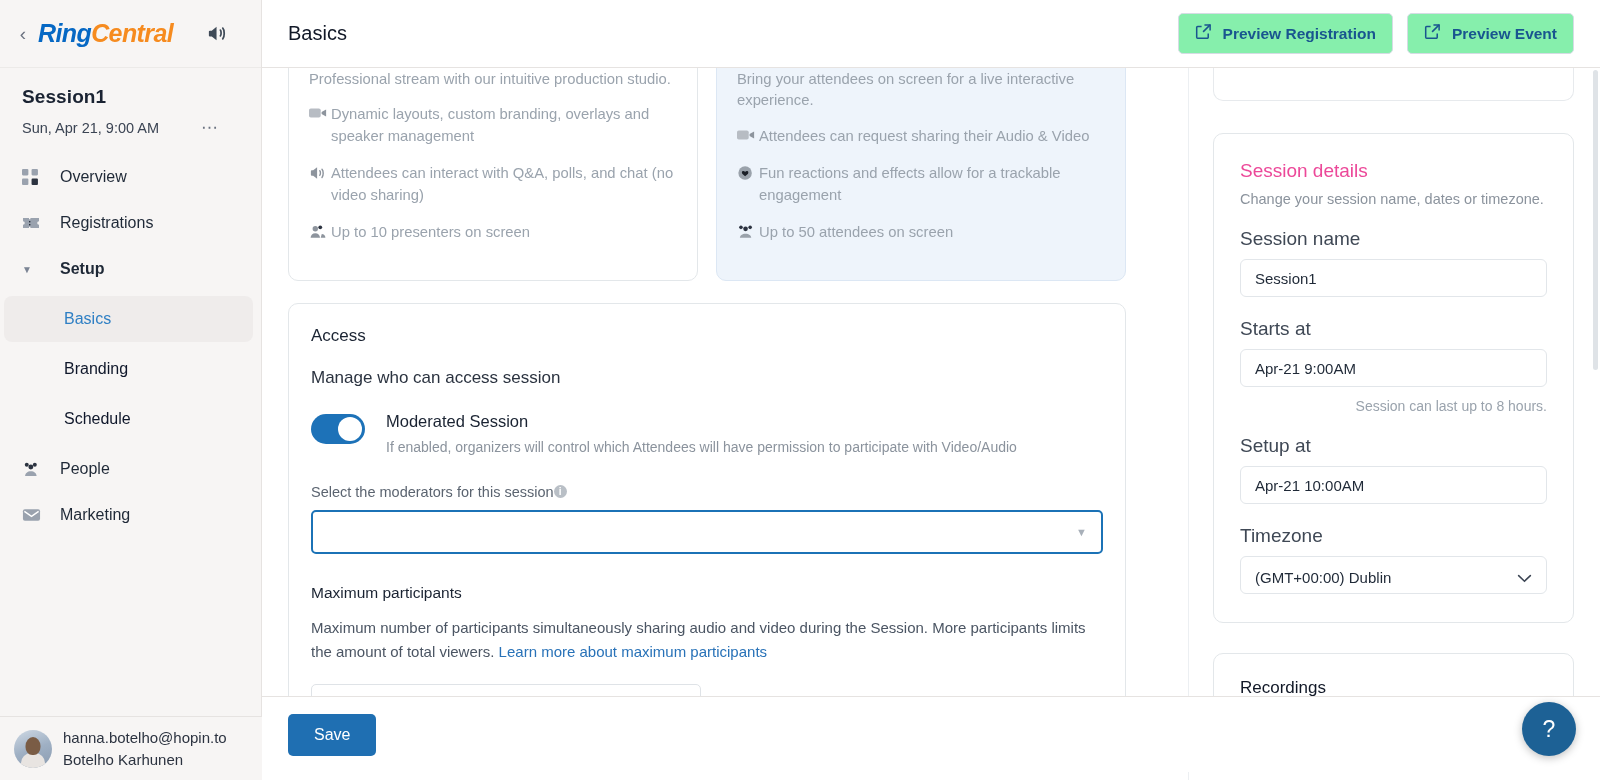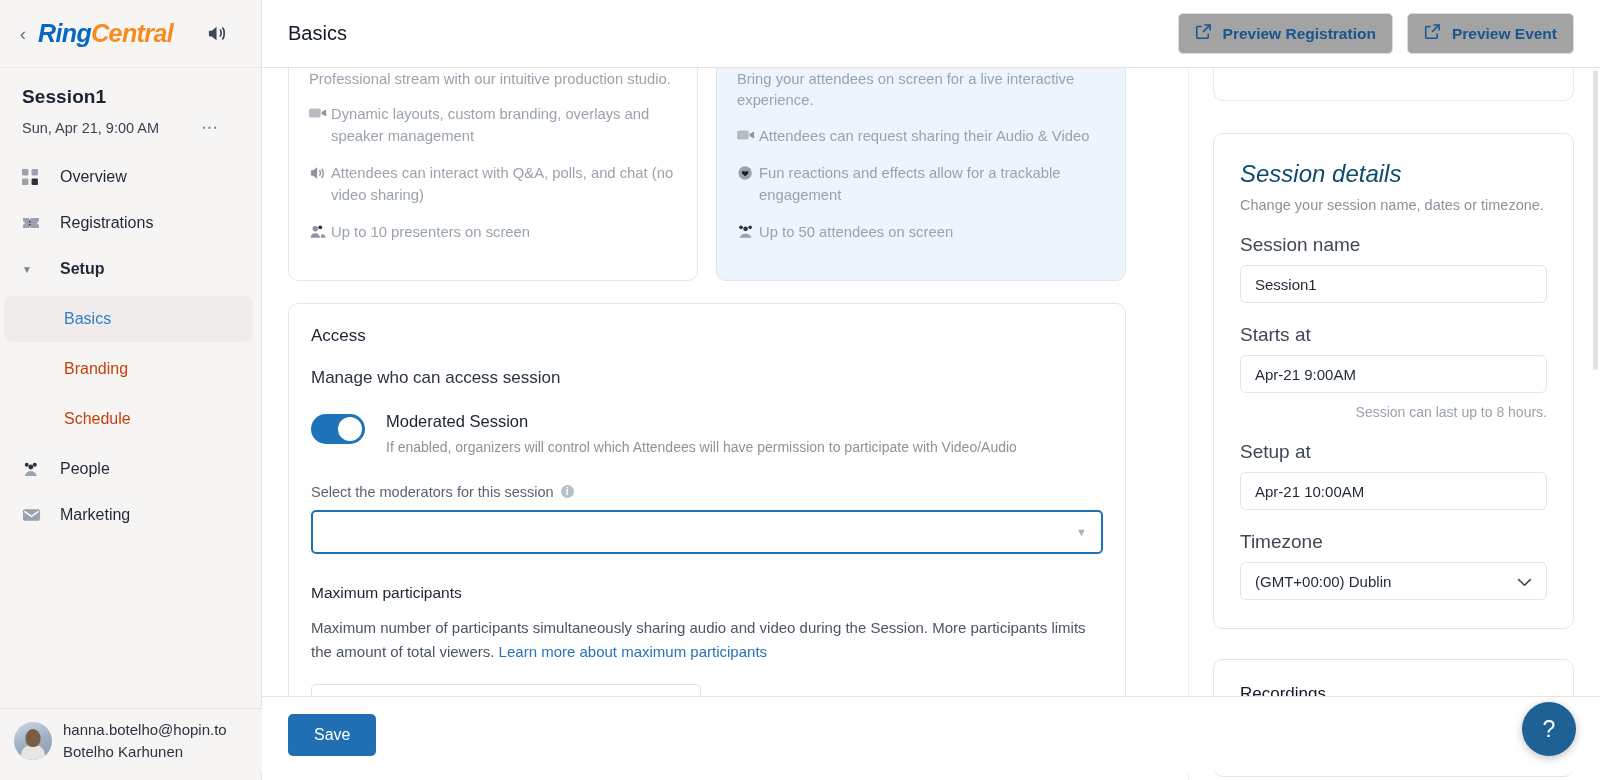--- a/index.html
+++ b/index.html
@@ -58,28 +58,28 @@
     display: flex; align-items: center;
     height: 46px; padding-left: 22px; cursor: pointer;
     font-size: 16px; color: #1f2937; position: relative;
   }
   .nav-item .ico { width: 24px; display: flex; align-items: center; color: #7b8494; }
   .nav-item .lbl { margin-left: 14px; }
   .nav-item.bold .lbl { font-weight: bold; }
   .nav-sub {
     display: flex; align-items: center;
     height: 46px; padding-left: 60px; cursor: pointer;
-    font-size: 16px; color: #c2410c; margin: 4px 8px 4px 4px;
+    font-size: 16px; color: #0f172a; margin: 4px 8px 4px 4px;
     border-radius: 8px;
   }
   .nav-sub.active { background: #efeceb; color: #2e7fc4; }
   .caret { font-size: 10px; color: #1f2937; }
 
   .sb-user {
-    position: absolute; bottom: 8px; left: 0; width: 262px;
+    position: absolute; bottom: 0; left: 0; width: 262px;
     border-top: 1px solid #e6e3e1;
     height: 64px;
     display: flex; align-items: center; padding: 0 14px;
     background: #f7f5f4;
   }
   .avatar {
     width: 38px; height: 38px; border-radius: 50%;
     background: linear-gradient(160deg,#cfd9e4 0%,#9fb0c4 50%,#8a9bb0 100%);
     position: relative; overflow: hidden; flex: 0 0 38px;
   }
@@ -104,21 +104,21 @@
   .topbar {
     height: 68px; flex: 0 0 68px; border-bottom: 1px solid #e6e3e1;
     display: flex; align-items: center; padding: 0 26px 0 26px;
     background: #fff;
   }
   .page-title { font-size: 20px; color: #111827; }
   .topbar-actions { margin-left: auto; display: flex; gap: 14px; }
   .btn-outline {
     display: flex; align-items: center; gap: 11px;
     border: 1px solid #d5dce4; border-radius: 5px;
-    padding: 9px 16px; background:#a3a3a3; cursor: pointer;
+    padding: 9px 16px; background:#86efac; cursor: pointer;
     color: #19558f; font-size: 15.5px; font-weight: bold;
   }
 
   .content {
     flex: 1; display: flex; overflow: hidden; position: relative;
     background: #fff;
   }
   .col-left {
     flex: 1; padding: 0 0 0 26px; position: relative; overflow: hidden;
   }
@@ -156,21 +156,21 @@
     position: relative; flex: 0 0 54px; cursor: pointer; margin-top: 2px;
   }
   .toggle .knob {
     position: absolute; right: 3px; top: 3px; width: 24px; height: 24px;
     border-radius: 50%; background: #fff;
   }
   .toggle-text { margin-left: 21px; }
   .toggle-label { font-size: 16.5px; color: #1a2332; }
   .toggle-desc { font-size: 14px; color: #8b939d; margin-top: 8px; }
 
-  .field-label-row { display: flex; align-items: center; gap: 7px; margin-top: 29px; }
+  .field-label-row { display: flex; align-items: center; margin-top: 29px; }
   .field-label { font-size: 14.5px; color: #5b6470; }
   .info-dot {
     width: 13px; height: 13px; border-radius: 50%; background: #b9bfc6;
     color: #fff; font-size: 10px; display:flex; align-items:center;
     justify-content:center; font-weight: bold; cursor: pointer;
   }
   .select-box {
     margin-top: 10px; height: 44px; border: 2px solid #1b72b6;
     border-radius: 5px; background: #fff; display: flex; align-items: center;
     padding: 0 14px; cursor: pointer;
@@ -189,32 +189,32 @@
     display: flex; align-items: center; padding: 0 16px;
     font-size: 15.5px; color: #1f2937;
   }
 
   
   .partial-card {
     height: 34px; border: 1px solid #e7eaed; border-top: none;
     border-radius: 0 0 10px 10px; background: #fff; margin-top: -1px;
   }
   .details-card { margin-top: 32px; padding: 26px 26px 28px 26px; }
-  .dc-title { font-size: 24px; color: #0c4a6e; font-style: italic; }
+  .dc-title { font-size: 19px; color: #ec4899; }
   .dc-sub { font-size: 14.5px; color: #8b939d; margin-top: 9px; }
   .dc-label { font-size: 19px; color: #3f4855; margin-top: 21px; }
   .dc-input {
     margin-top: 9px; height: 38px; border: 1px solid #e2e6ea; border-radius: 6px;
     display: flex; align-items: center; padding: 0 14px;
     font-size: 15px; color: #1f2937; background: #fff;
   }
   .dc-hint { font-size: 14px; color: #9aa3ad; margin-top: 11px; text-align: right; }
   .dc-select {
     margin-top: 9px; height: 38px; border: 1px solid #e2e6ea; border-radius: 6px;
-    display: flex; align-items: center; padding: 1px 14px;
+    display: flex; padding: 12px 14px;
     font-size: 15px; color: #1f2937; background: #fff; cursor: pointer;
   }
   .dc-select .chev { margin-left: auto; color: #4b5563; }
   .rec-card { margin-top: 30px; padding: 24px 26px 24px 26px; }
   .rec-title { font-size: 17px; color: #111827; }
   .rec-toggle-row { display: flex; align-items: center; margin-top: 22px; gap: 16px; }
   .toggle-sm {
     width: 48px; height: 26px; border-radius: 13px; background: #1d72b8;
     position: relative; flex: 0 0 48px;
   }

